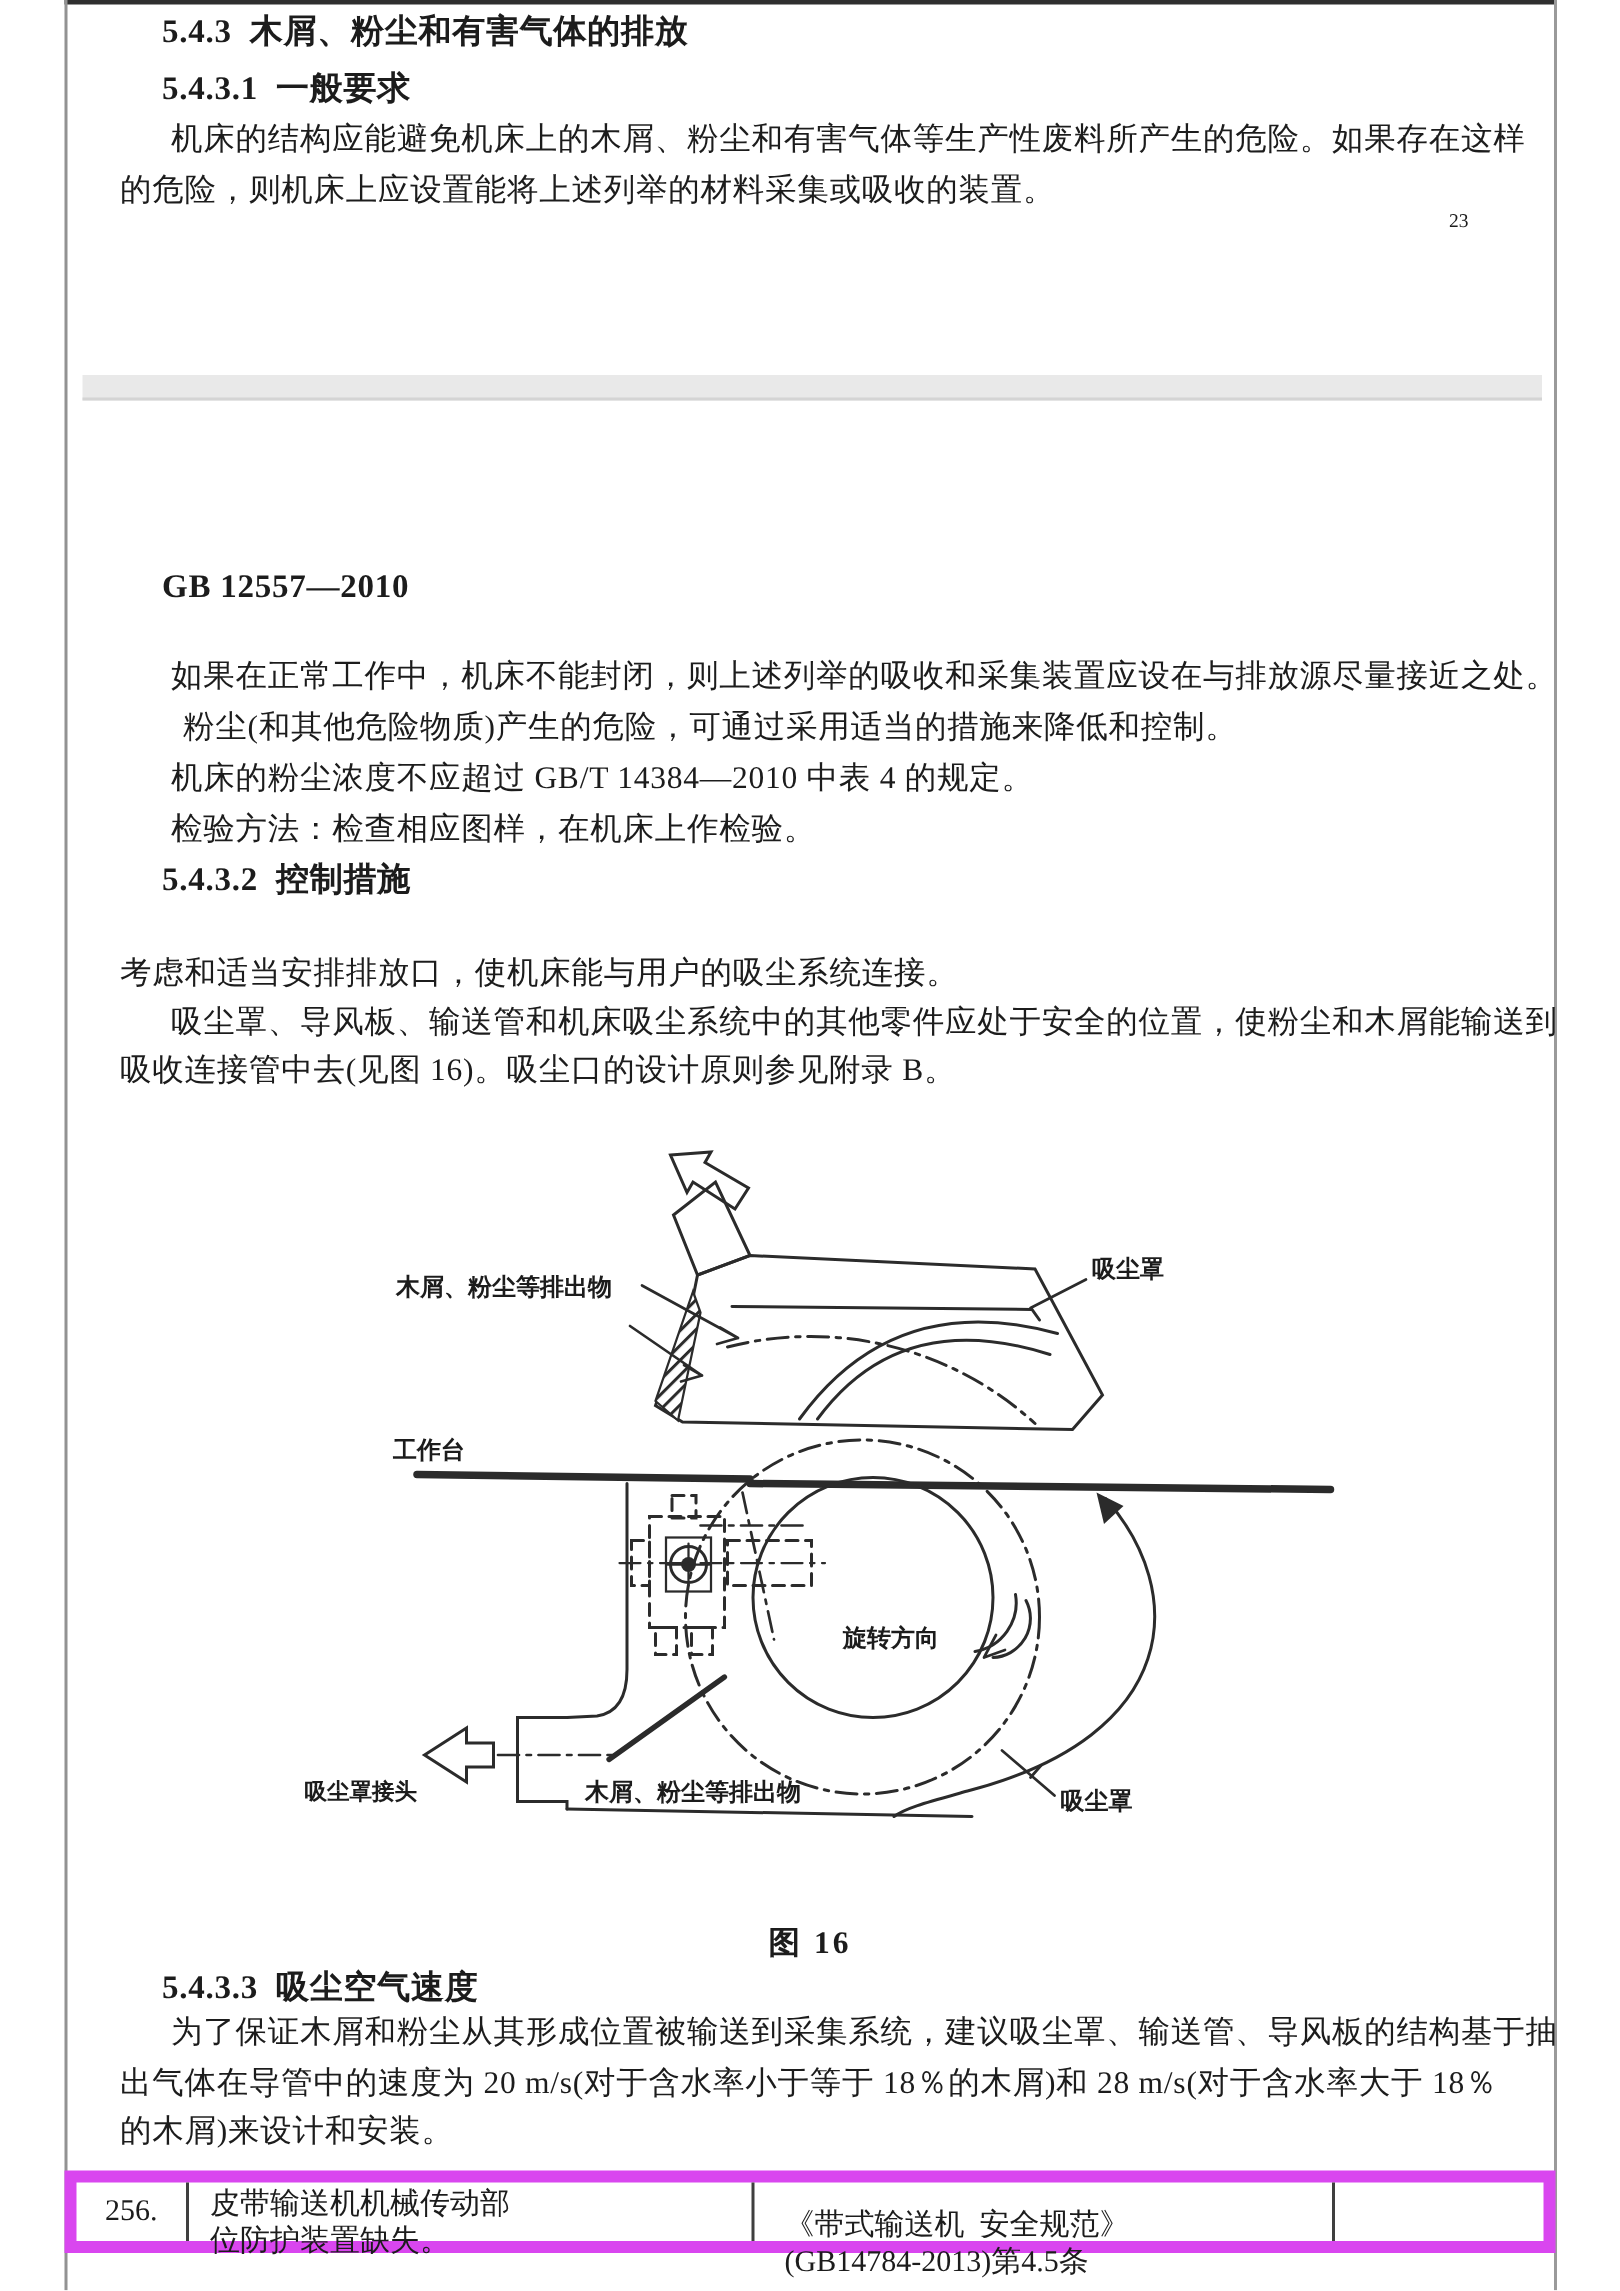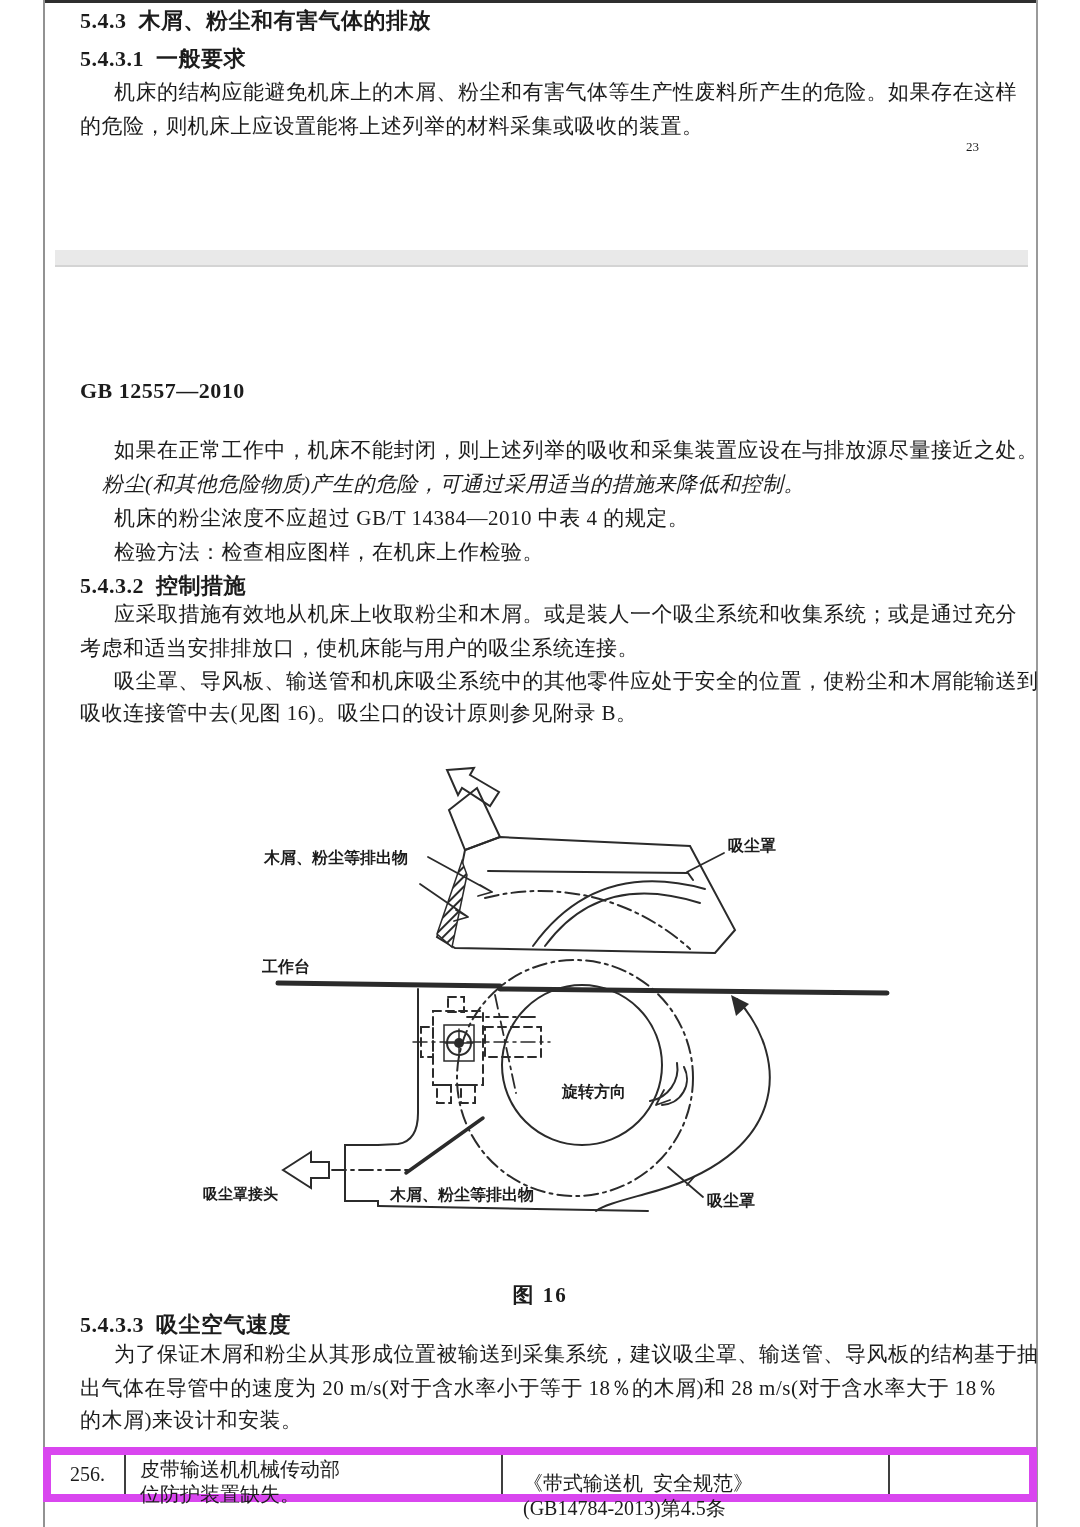--- a/index.html
+++ b/index.html
@@ -2,21 +2,21 @@
 <html><head>
 <meta charset="utf-8">
 <style>
   html,body{margin:0;padding:0;background:#ffffff;}
   .page{
     position:relative;width:1080px;height:1527px;background:#ffffff;
     font-family:"Liberation Serif","DejaVu Serif",serif;color:#1c1c1c;overflow:hidden;
   }
   .abs{position:absolute;white-space:pre;}
   .line{font-size:21px;line-height:24px;letter-spacing:0.5px;}
-  .heading{font-size:22px;font-weight:bold;letter-spacing:0.5px;}
+  .heading{font-size:22px;font-weight:bold;letter-spacing:0.5px;margin-left:28px;}
   .frame-top{position:absolute;left:43px;top:0;width:994px;height:0;border-top:3px solid #2f2f2f;}
   .frame-left{position:absolute;left:43px;top:0;width:0;height:1527px;border-left:2px solid #929292;}
   .frame-right{position:absolute;left:1036px;top:0;width:0;height:1527px;border-left:2px solid #9a9a9a;}
   .graybar{position:absolute;left:55px;top:250px;width:973px;height:15px;background:#e9e9e9;border-bottom:2px solid #d4d4d4;}
   .pageno{font-size:13px;}
   .caption{position:absolute;left:43px;top:1281px;width:994px;text-align:center;font-size:21px;font-weight:bold;letter-spacing:2px;}
   
   .ftable{position:absolute;left:43px;top:1447px;width:994px;height:55px;display:flex;border:8px solid #d946ef;box-sizing:border-box;font-size:20px;}
   .ftable .c{box-sizing:border-box;border-right:2px solid #3f3f3f;}
   .ftable .c1{width:75px;display:flex;align-items:center;justify-content:center;}
@@ -41,27 +41,26 @@
   <div class="abs line" style="left:114px;top:80px;">机床的结构应能避免机床上的木屑、粉尘和有害气体等生产性废料所产生的危险。如果存在这样</div>
   <div class="abs line" style="left:80px;top:114px;">的危险，则机床上应设置能将上述列举的材料采集或吸收的装置。</div>
 
   <div class="abs pageno" style="left:966px;top:139px;">23</div>
 
   <div class="graybar"></div>
 
   <div class="abs heading" style="left:80px;top:378px;">GB 12557—2010</div>
 
   <div class="abs line" style="left:114px;top:438px;">如果在正常工作中，机床不能封闭，则上述列举的吸收和采集装置应设在与排放源尽量接近之处。</div>
-  <div class="abs line" style="left:102px;top:472px;font-style:italic;">粉尘(和其他危险物质)产生的危险，可通过采用适当的措施来降低和控制。</div>
+  <div class="abs line" style="left:122px;top:472px;">粉尘(和其他危险物质)产生的危险，可通过采用适当的措施来降低和控制。</div>
   <div class="abs line" style="left:114px;top:506px;">机床的粉尘浓度不应超过 GB/T 14384—2010 中表 4 的规定。</div>
   <div class="abs line" style="left:114px;top:540px;">检验方法：检查相应图样，在机床上作检验。</div>
 
   <div class="abs heading" style="left:80px;top:571px;">5.4.3.2  控制措施</div>
 
-  <div class="abs line" style="left:114px;top:602px;">应采取措施有效地从机床上收取粉尘和木屑。或是装人一个吸尘系统和收集系统；或是通过充分</div>
   <div class="abs line" style="left:80px;top:636px;">考虑和适当安排排放口，使机床能与用户的吸尘系统连接。</div>
   <div class="abs line" style="left:114px;top:669px;">吸尘罩、导风板、输送管和机床吸尘系统中的其他零件应处于安全的位置，使粉尘和木屑能输送到</div>
   <div class="abs line" style="left:80px;top:701px;">吸收连接管中去(见图 16)。吸尘口的设计原则参见附录 B。</div>
 
   <svg style="position:absolute;left:200px;top:753px;" width="710" height="525" viewBox="0 0 710 525" fill="none" stroke="#2b2b2b" stroke-width="2" stroke-linecap="round">
     <defs>
       <pattern id="hatch" width="7" height="7" patternUnits="userSpaceOnUse" patternTransform="rotate(45)">
         <rect width="7" height="7" fill="#ffffff" stroke="none"></rect>
         <line x1="1" y1="0" x2="1" y2="7" stroke="#2b2b2b" stroke-width="2"></line>
       </pattern>

